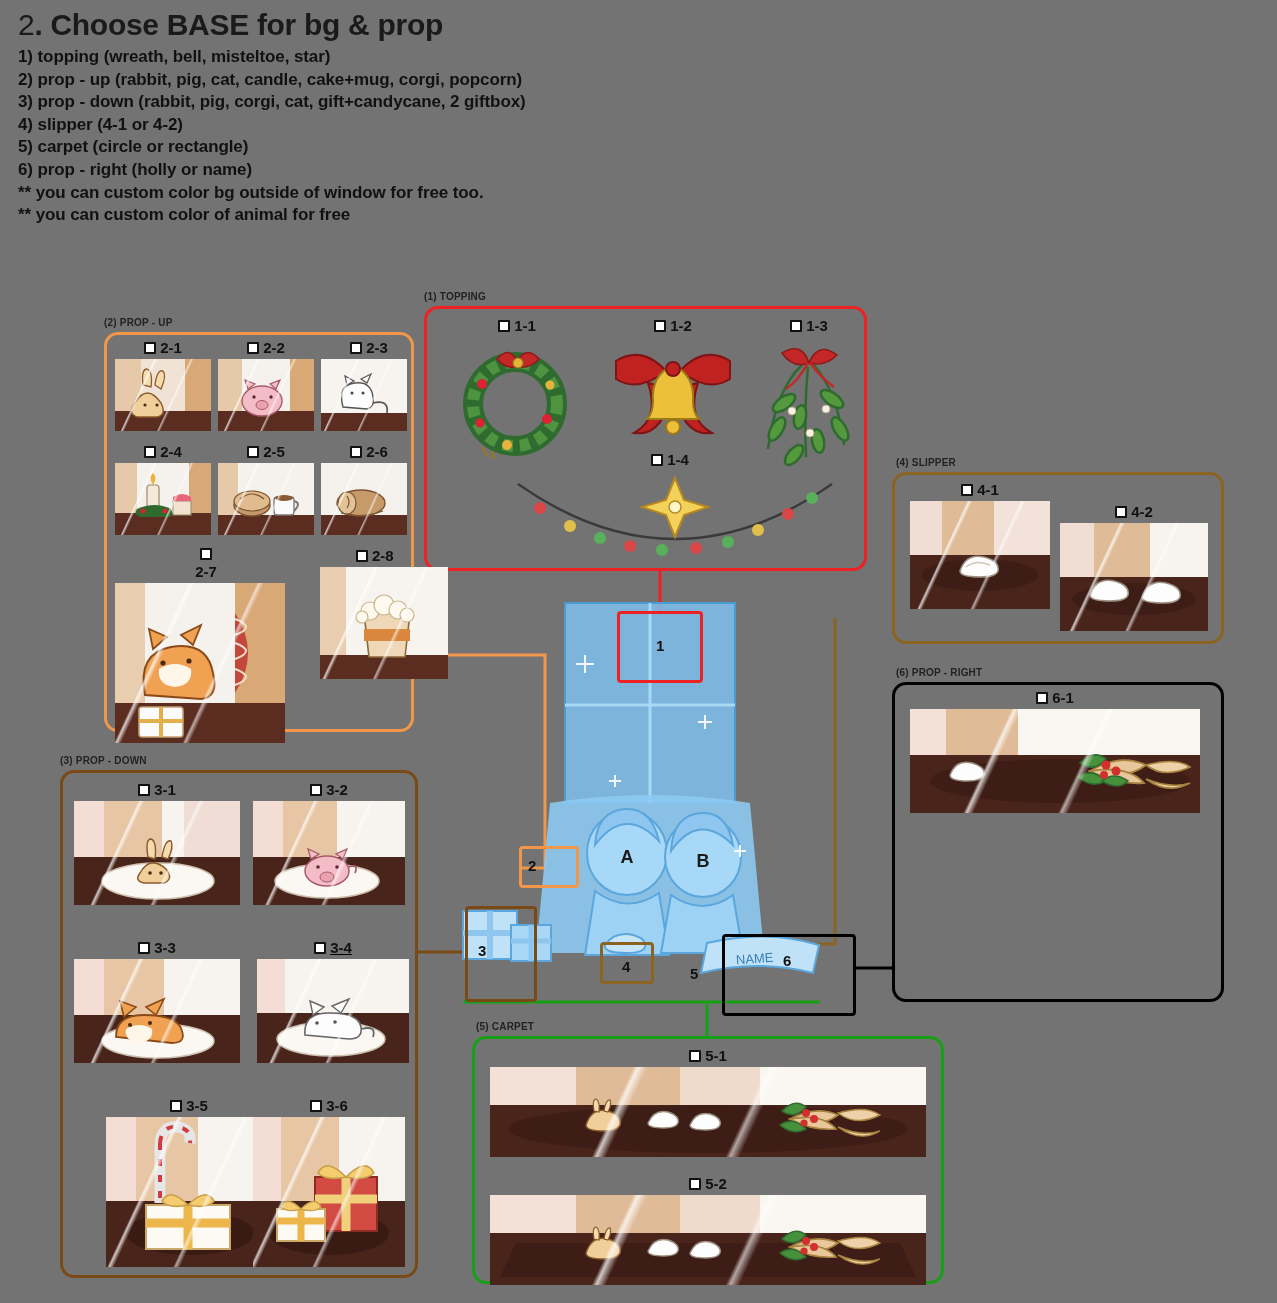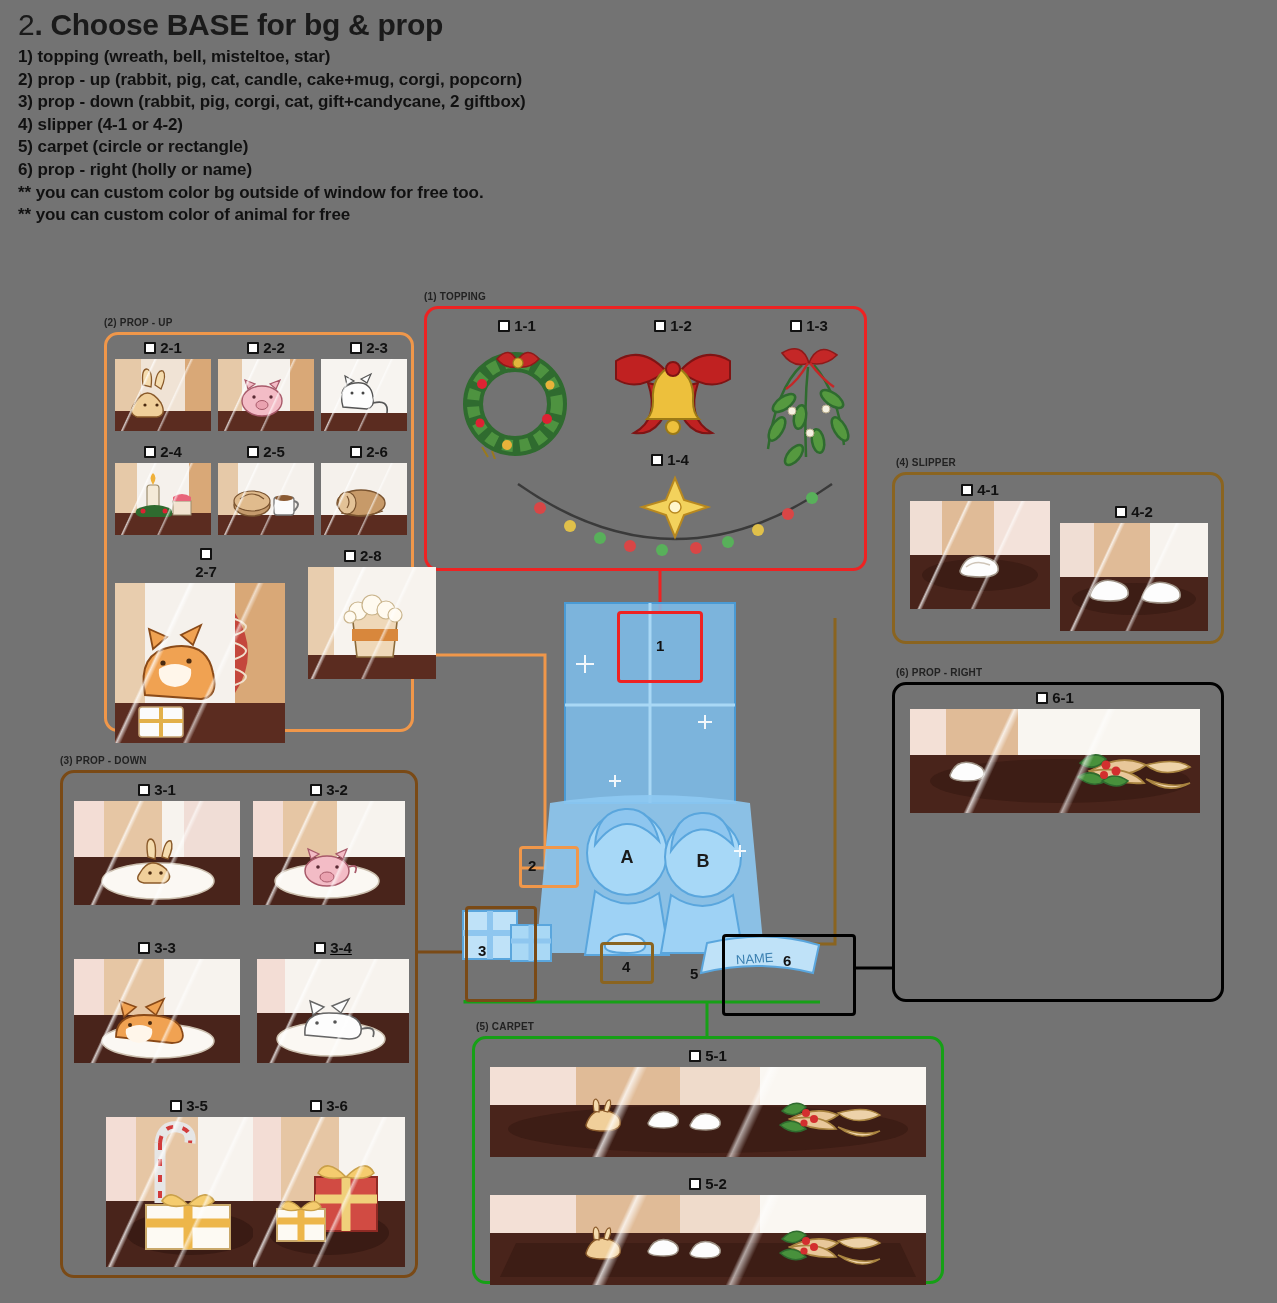--- a/index.html
+++ b/index.html
@@ -370,21 +370,21 @@
         <path d="M44 86 q16 -10 32 0 q2 16 -16 18 q-18 -2 -16 -18z" fill="#fff6ea"></path>
         <circle cx="48" cy="80" r="2.6" fill="#4a2a10"></circle>
           <circle cx="74" cy="78" r="2.6" fill="#4a2a10"></circle>
         <rect x="24" y="124" width="44" height="30" rx="3" fill="#fbfbfb" stroke="#c2a070" stroke-width="1.6"></rect>
         <path d="M46 124 v30 M24 138 h44" stroke="#e2b04a" stroke-width="4"></path>
       </svg>
       <div class="shine"></div>
     </div>
   </div>
 
-  <div class="cell" style="left:278px; top:548px; width:128px;padding-left:30px;">
+  <div class="cell" style="left:290px; top:548px; width:128px;padding-left:30px;">
     <div class="cell-label" style="justify-content:flex-start;padding-left:36px;">
         <span class="chk"></span>
         <span>2-8</span>
       </div>
     <div class="thumb" style="width:128px;height:112px;margin-top:4px;">
       <svg viewBox="0 0 128 112" width="128" height="112">
         <rect width="128" height="112" fill="#f7f3ee"></rect>
         <rect x="0" y="0" width="26" height="112" fill="#e8cdae"></rect>
         <path d="M0 88 h128 v24 h-128z" fill="#5b2c20"></path>
         <path d="M44 46 h46 l-5 44 h-36z" fill="#efd8b8" stroke="#8a6a3a" stroke-width="1.6"></path>

